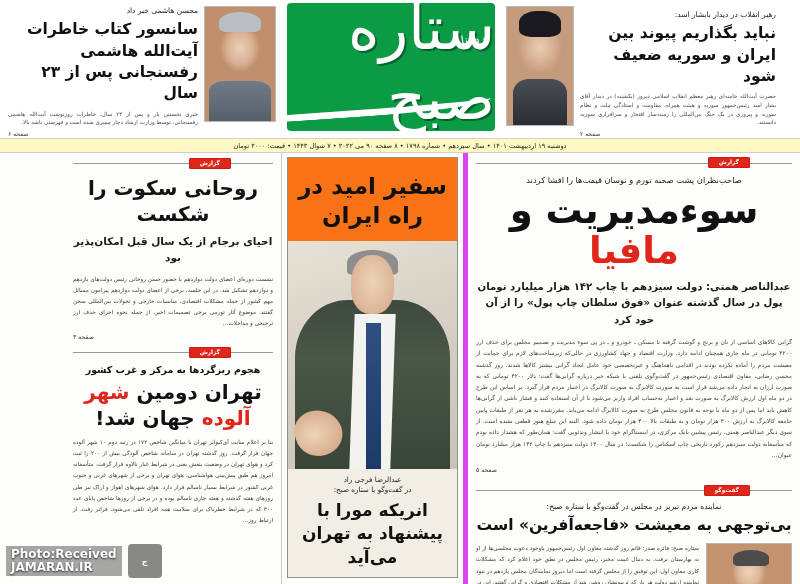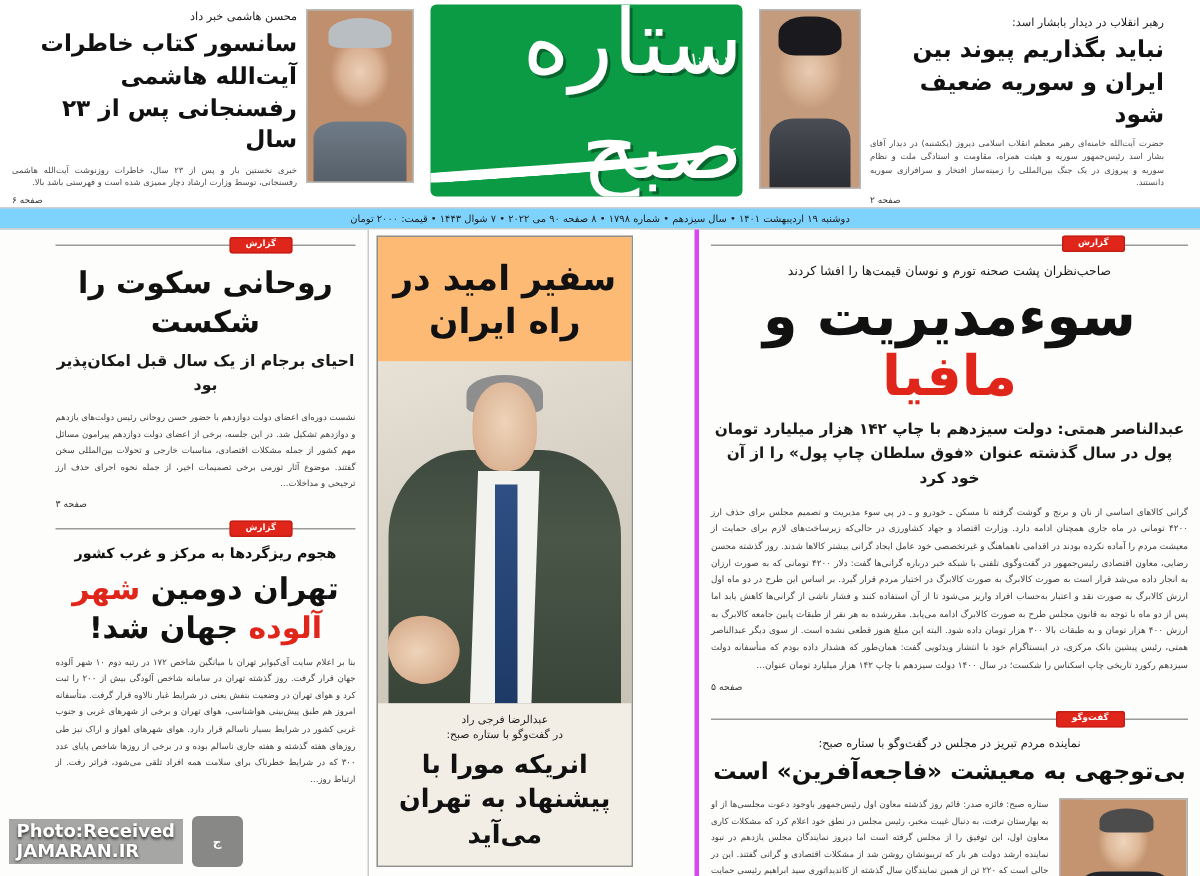--- a/index.html
+++ b/index.html
@@ -131,21 +131,21 @@
     content: ""; position: absolute; left: 4px; right: 4px; bottom: 0;
     height: 40px; background: linear-gradient(#6f7b86, #56606b);
     border-radius: 26% 26% 0 0;
   }
   .promo-left-text { flex: 1 1 auto; text-align: right; display: flex; flex-direction: column; }
 
   
   .datestrip {
     position: absolute; top: 138px; right: 0;
     width: 800px; height: 15px;
-    background: #7dd3fc;
+    background: #fef9c3;
     border-top: 1px solid #cfcfcf;
     border-bottom: 1px solid #cfcfcf;
     display: flex; align-items: center; justify-content: center;
     font-size: 6.6px; color: #1a1a1a; letter-spacing: .1px;
   }
 
   
   .body-area {
     position: absolute; top: 153px; right: 0;
     width: 800px; height: 431px;
@@ -169,22 +169,22 @@
     padding: 2px 11px 3px 11px;
     border-radius: 2px;
     margin-right: 42px;
     box-shadow: 0 0 0 1px #c41f16 inset;
   }
 
   
   .col-main {
     width: 337px; height: 431px;
     padding: 4px 8px 6px 8px;
-    border-left: 3px solid #d946ef;
-    display: flex; flex-direction: column; margin-left: 36px;
+    border-left: 5px solid #d946ef;
+    display: flex; flex-direction: column;
   }
   .main-kicker {
     text-align: center; font-size: 8.3px; color: #1a1a1a;
     margin: 2px 0 6px 0; font-weight: 500;
   }
   .main-headline {
     text-align: center; font-size: 37px; font-weight: bold;
     color: #111; line-height: 1.08; letter-spacing: -1px;
     margin-bottom: 8px;
   }
@@ -244,21 +244,21 @@
   .center-frame {
     border: 1px solid #8f8f8f;
     flex: 1 1 auto; position: relative; overflow: hidden;
     background: #efe9df;
     display: flex; flex-direction: column;
   }
   .center-headline {
     font-size: 23px; font-weight: bold; color: #111;
     line-height: 1.28; text-align: center;
     padding: 14px 6px 10px 6px; letter-spacing: -.6px;
-    background: #fdba74;
+    background: #f97316;
   }
   .center-photo {
     flex: 1 1 auto; position: relative; overflow: hidden;
     background: linear-gradient(160deg, #e8e2d6 0%, #d8d2c6 40%, #c9c3b6 100%);
   }
   .cp-suit {
     position: absolute; left: 4%; right: 4%; top: 26%; bottom: 0;
     background: linear-gradient(#3e4a3f 0%, #4a5647 35%, #394539 100%);
     border-radius: 34% 34% 0 0;
   }

